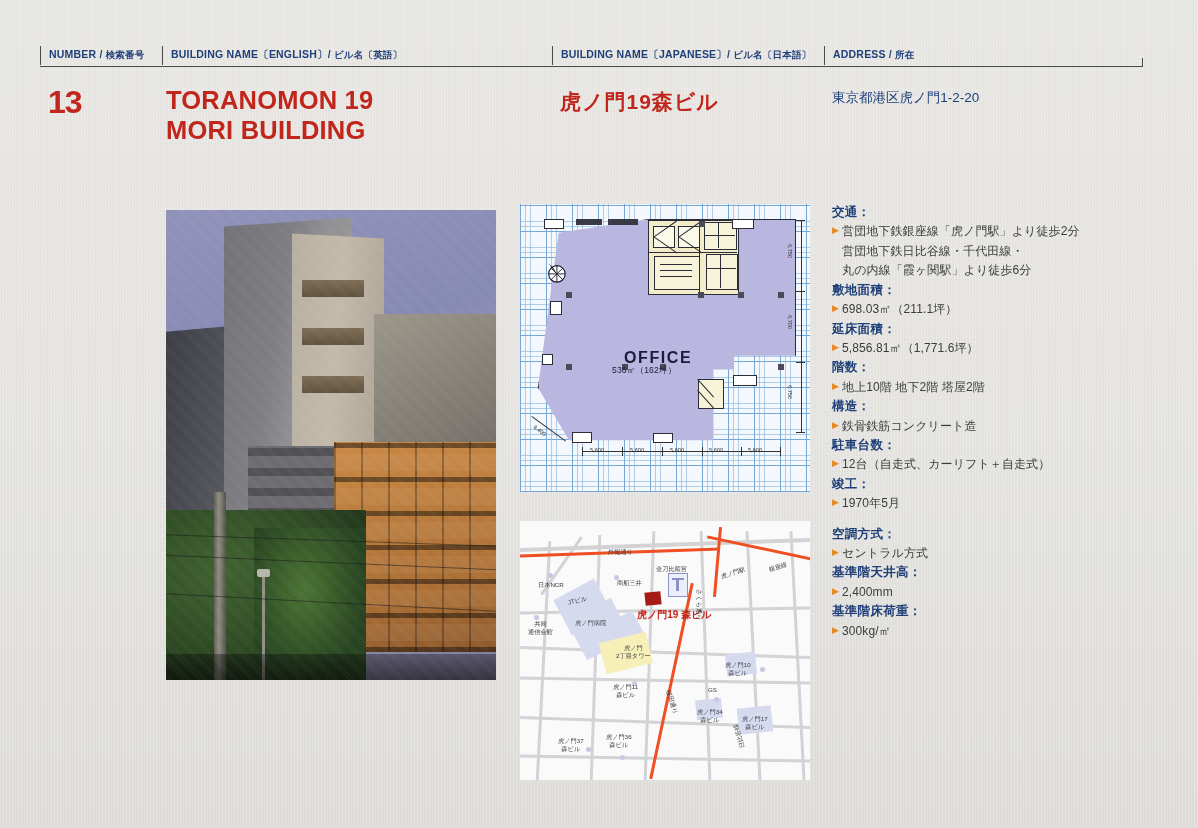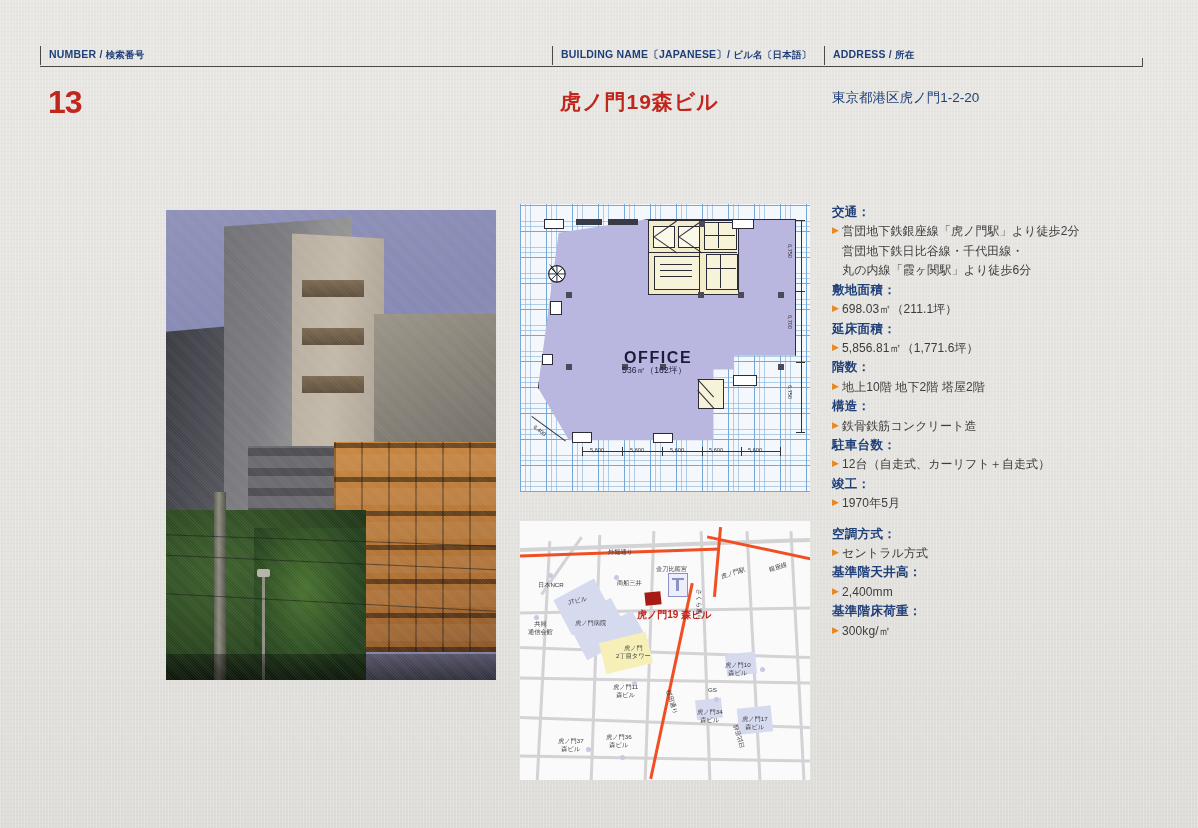--- a/index.html
+++ b/index.html
@@ -125,29 +125,34 @@
 </head>
 <body>
 
 <div class="page">
 
   <div class="hdr">
     <div class="hdr-rule"></div>
     <div class="hcell" style="left:0;width:120px">
       <div class="hlab"><span>NUMBER / </span><span class="jp">検索番号</span></div>
     </div>
+    <div class="hcell" style="left:122px;width:390px">
+      <div class="hlab"><span>BUILDING NAME〔ENGLISH〕/ </span><span class="jp">ビル名〔英語〕</span></div>
+    </div>
     <div class="hcell" style="left:784px;width:319px">
       <div class="hlab"><span>ADDRESS / </span><span class="jp">所在</span></div>
     </div>
     <div class="hcell" style="left:512px;width:272px">
       <div class="hlab"><span>BUILDING NAME〔JAPANESE〕/ </span><span class="jp">ビル名〔日本語〕</span></div>
     </div>
   </div>
 
   <div class="num">13</div>
+  <div class="name-en">TORANOMON 19
+MORI BUILDING</div>
   <div class="name-jp">虎ノ門19森ビル</div>
   <div class="addr">東京都港区虎ノ門1-2-20</div>
 
   <div class="photo">
     <div class="ph-sky"></div>
     <div class="ph-dark"></div>
     <div class="ph-tower"></div>
     <div class="ph-tower2"></div>
     <div class="ph-strip" style="top:70px"></div>
     <div class="ph-strip" style="top:118px"></div>
@@ -204,21 +209,21 @@
     <div class="fp-op" style="left:30px;top:97px;width:10px;height:12px"></div>
     <div class="fp-op" style="left:22px;top:150px;width:9px;height:9px"></div>
     <div class="fp-op" style="left:52px;top:228px;width:18px;height:9px"></div>
     <div class="fp-op" style="left:133px;top:229px;width:18px;height:8px"></div>
     <div class="fp-op" style="left:213px;top:171px;width:22px;height:9px"></div>
     <div class="fp-box" style="left:178px;top:175px;width:24px;height:28px"></div>
     <div class="fp-ln" style="left:178px;top:175px;width:24px;height:1px;transform:rotate(48deg);transform-origin:left top"></div>
     <div class="fp-ln" style="left:178px;top:186px;width:24px;height:1px;transform:rotate(48deg);transform-origin:left top"></div>
 
     <div class="fp-txt fp-title" style="left:104px;top:145px">OFFICE</div>
-    <div class="fp-txt fp-area" style="left:102px;top:161px">536㎡（162坪）</div>
+    <div class="fp-txt fp-area" style="left:92px;top:161px">536㎡（162坪）</div>
 
     <div class="dimline" style="left:62px;top:247px;width:198px;height:.8px"></div>
     <div class="dimline" style="left:62px;top:243px;width:.8px;height:9px"></div>
     <div class="dimline" style="left:102px;top:243px;width:.8px;height:9px"></div>
     <div class="dimline" style="left:142px;top:243px;width:.8px;height:9px"></div>
     <div class="dimline" style="left:182px;top:243px;width:.8px;height:9px"></div>
     <div class="dimline" style="left:221px;top:243px;width:.8px;height:9px"></div>
     <div class="dimline" style="left:260px;top:243px;width:.8px;height:9px"></div>
     <div class="fp-txt fp-dim" style="left:70px;top:243px">5,600</div>
     <div class="fp-txt fp-dim" style="left:110px;top:243px">5,600</div>

